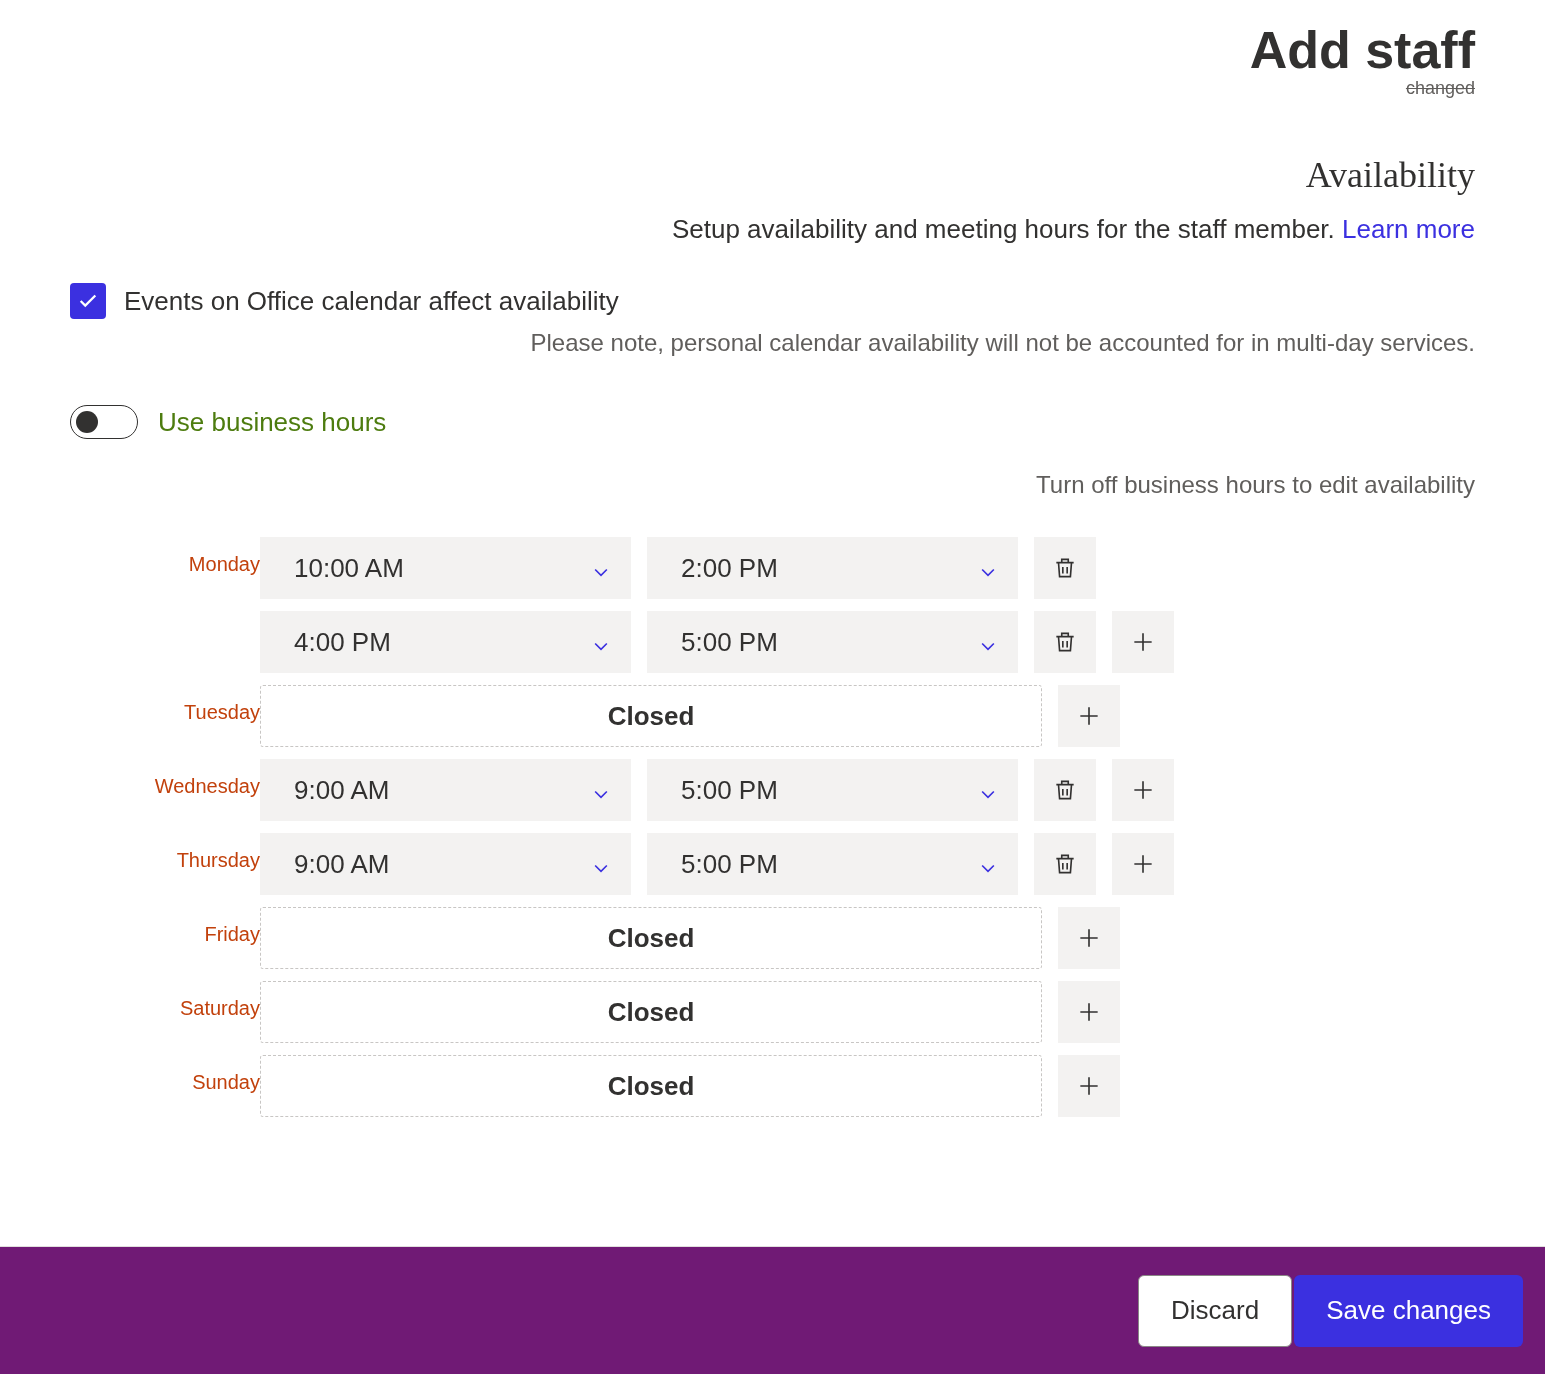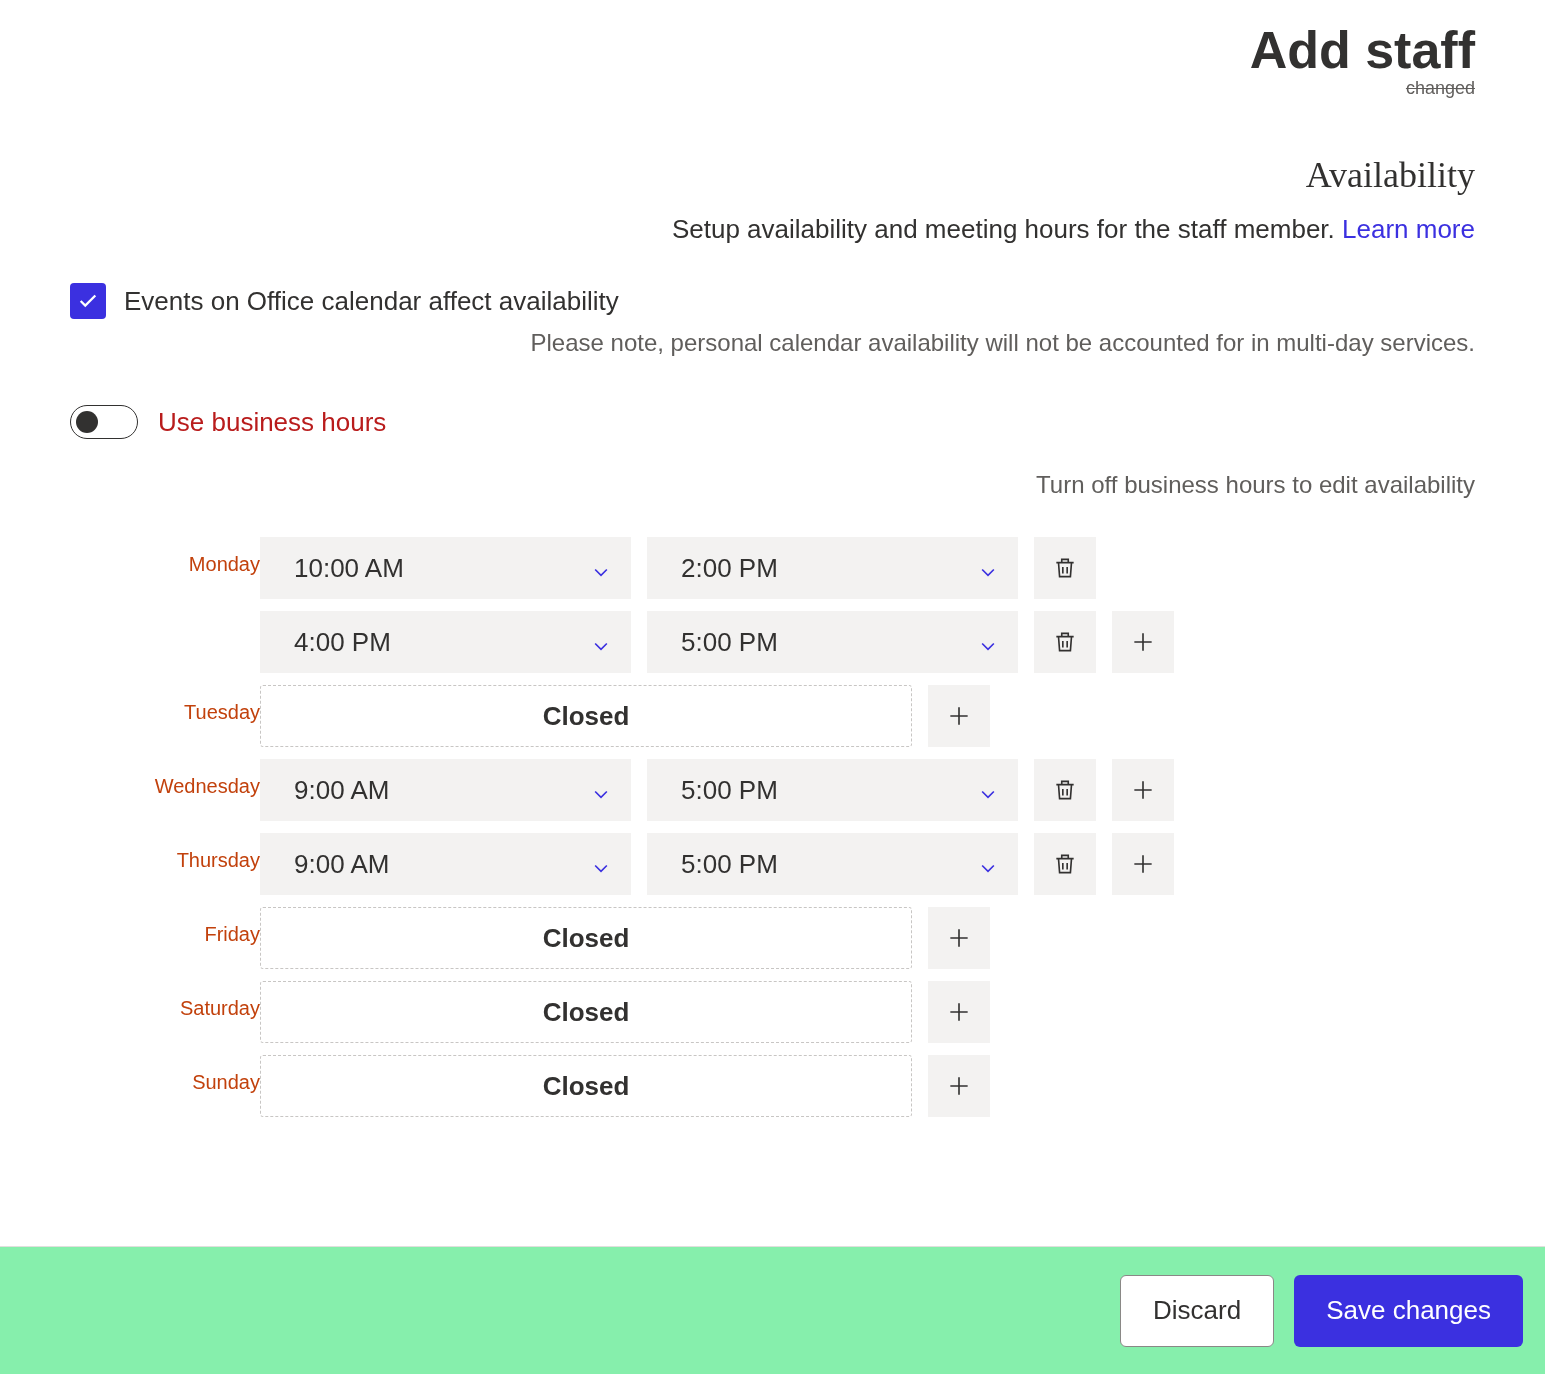--- a/index.html
+++ b/index.html
@@ -100,21 +100,21 @@
       width: 22px;
       height: 22px;
       background: #323130;
       border-radius: 50%;
       position: absolute;
       left: 5px;
       top: 4.5px;
     }
     .toggle-label {
       font-size: 26px;
-      color: #b91c1c;
+      color: #4d7c0f;
     }
     .toggle-note {
       font-size: 24px;
       color: #605e5c;
       margin-bottom: 38px;
     }
     .schedule {
       display: grid;
       grid-template-columns: 190px auto;
       row-gap: 12px;
@@ -172,43 +172,43 @@
       flex-shrink: 0;
     }
     .icon-btn svg {
       width: 26px;
       height: 26px;
       stroke: #323130;
       stroke-width: 1.5;
       fill: none;
     }
     .closed-box {
-      width: 652px;
+      width: 782px;
       height: 62px;
       border: 1.5px dashed #c8c6c4;
       border-radius: 3px;
       display: flex;
       align-items: center;
       justify-content: center;
       font-size: 26px;
       font-weight: 700;
       color: #323130;
     }
     .footer {
       position: absolute;
       bottom: 0;
       left: 0;
       right: 0;
       height: 128px;
       border-top: 1px solid #e1dfdd;
-      background: #86efac;
+      background: #701a75;
       display: flex;
       align-items: center;
       justify-content: flex-end;
-      gap: 20px;
+      gap: 2px;
       padding-right: 22px;
     }
     .btn {
       height: 72px;
       padding: 0 32px;
       font-size: 26px;
       border-radius: 6px;
       cursor: pointer;
       display: flex;
       align-items: center;

